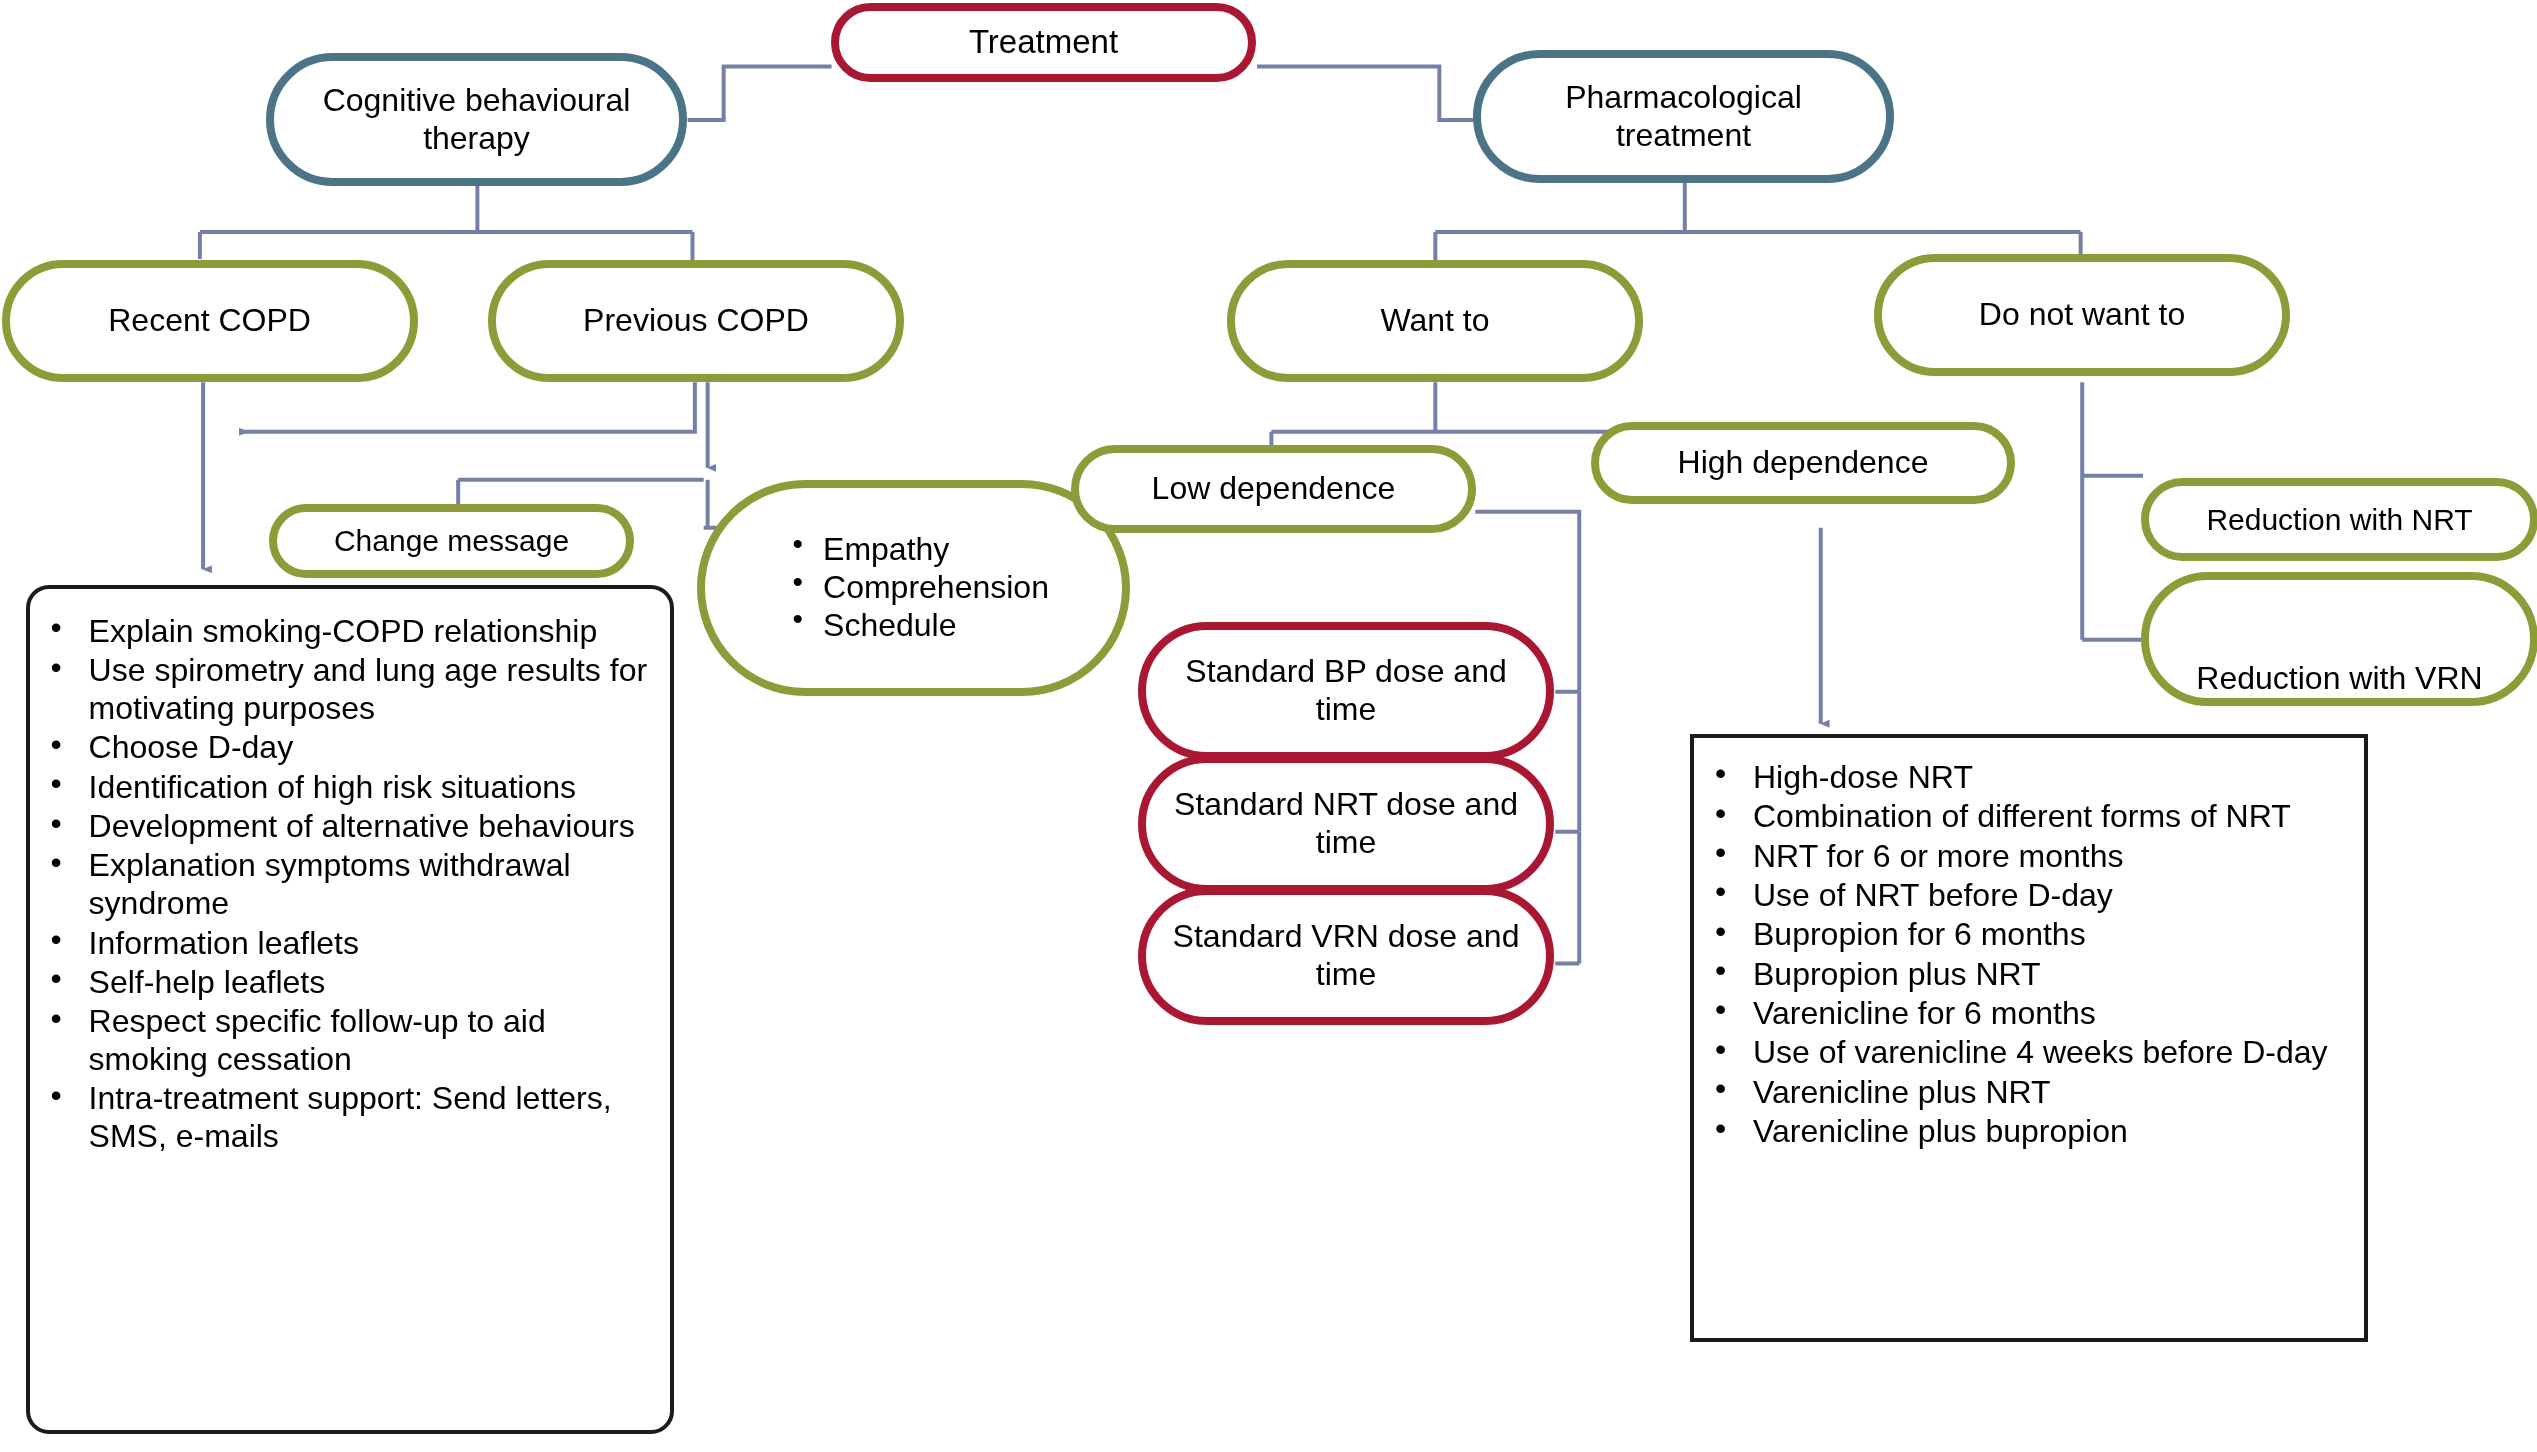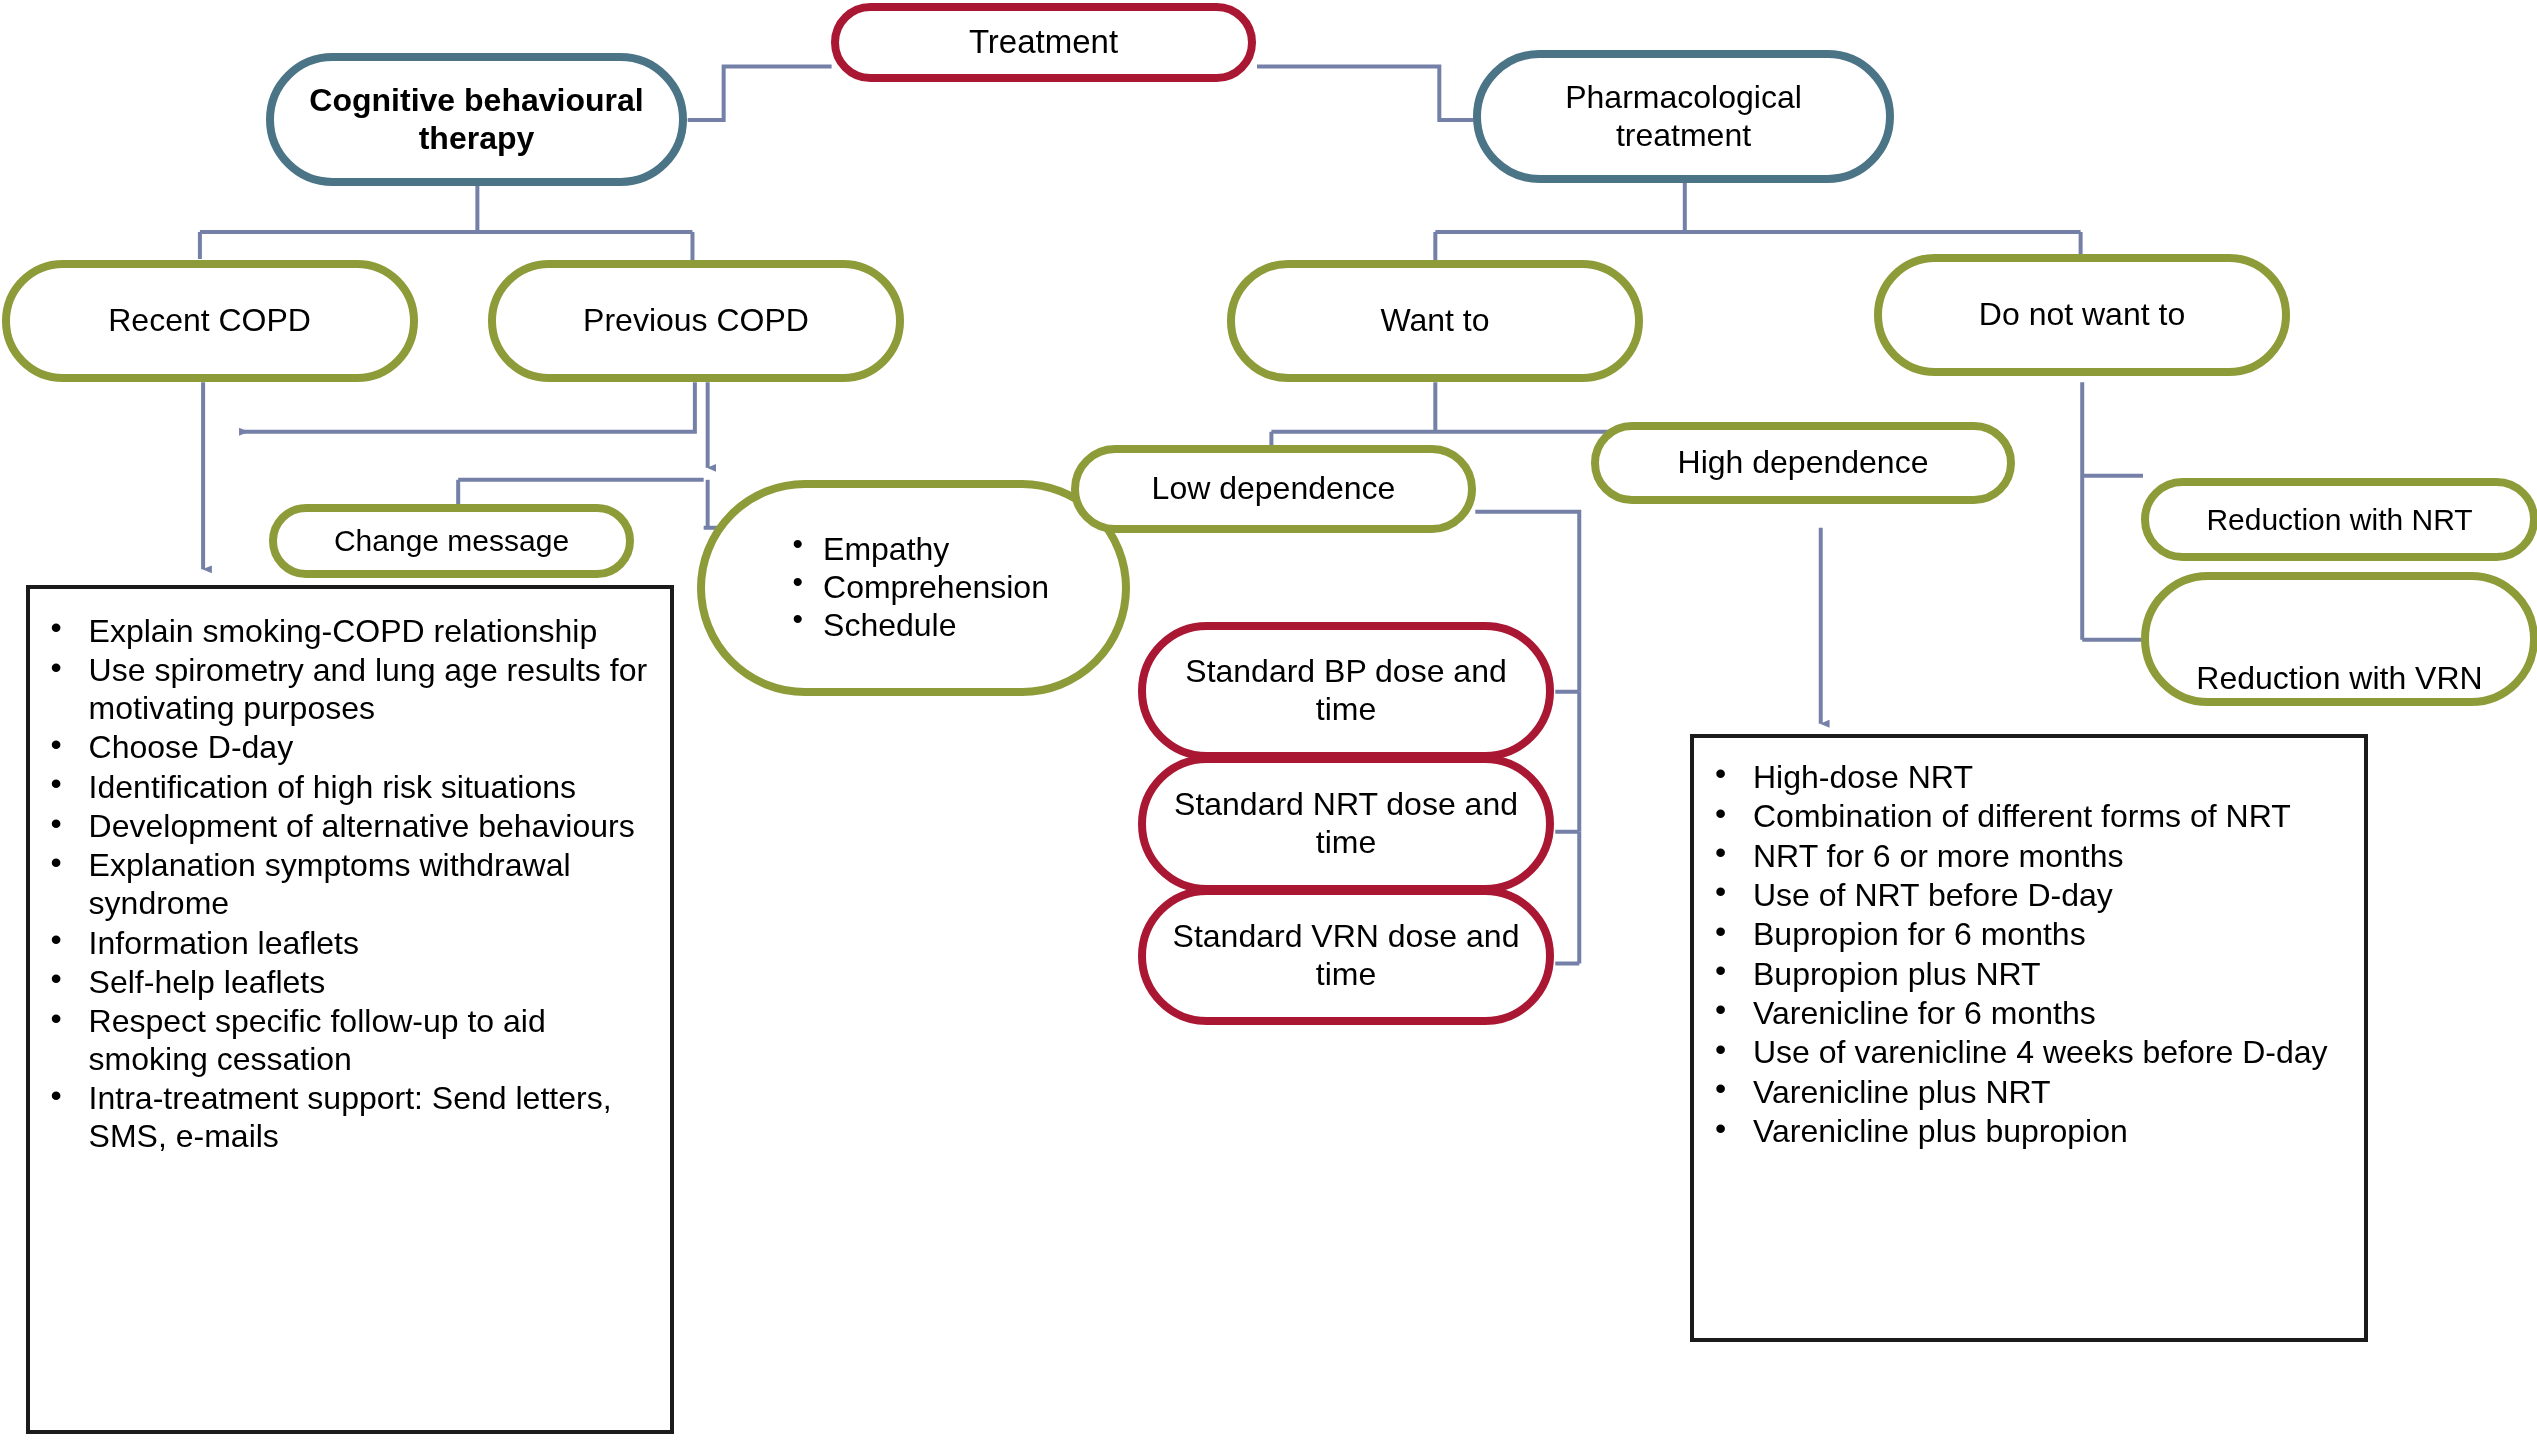--- a/index.html
+++ b/index.html
@@ -72,21 +72,21 @@
       <path d="M2277,660 L2277,905" marker-end="url(#arrowDown)"></path>
 
       <path d="M2604,478 L2604,595 M2604,595 L2680,595 M2604,595 L2604,800 M2604,800 L2680,800"></path>
     </g>
   </svg>
 
   <div class="node pill red" style="left:831px;top:3.2px;width:425px;height:79px;font-size:33px;">
     <span class="n-lab">Treatment</span>
   </div>
 
-  <div class="node pill teal" style="left:266px;top:53px;width:421px;height:133px;font-size:32px;font-weight:bold;">
+  <div class="node pill teal" style="left:266px;top:53px;width:421px;height:133px;font-size:32px;">
     <span class="n-lab">Cognitive behavioural therapy</span>
   </div>
 
   <div class="node pill teal" style="left:1473px;top:50px;width:421px;height:133px;font-size:32px;">
     <span class="n-lab">Pharmacological treatment</span>
   </div>
 
   <div class="node pill olive" style="left:1.6px;top:260px;width:416px;height:122px;font-size:32px;">
     <span class="n-lab">Recent COPD</span>
   </div>
@@ -136,21 +136,21 @@
   </div>
 
   <div class="node pill red" style="left:1138px;top:755px;width:416px;height:138px;font-size:32px;">
     <span class="n-lab">Standard NRT dose and time</span>
   </div>
 
   <div class="node pill red" style="left:1138px;top:887px;width:416px;height:138px;font-size:32px;">
     <span class="n-lab">Standard VRN dose and time</span>
   </div>
 
-  <div class="node rect listbox" style="left:25.6px;top:585px;width:648px;height:849px;font-size:32px;padding:24px 12.8px 0 0;">
+  <div class="node rect listbox" style="left:25.6px;top:585px;width:648px;height:849px;font-size:32px;padding:24px 12.8px 0 0;border-radius:23px;">
     <ul>
       <li>Explain smoking-COPD relationship</li>
       <li>Use spirometry and lung age results for motivating purposes</li>
       <li>Choose D-day</li>
       <li>Identification of high risk situations</li>
       <li>Development of alternative behaviours</li>
       <li>Explanation symptoms withdrawal syndrome</li>
       <li>Information leaflets</li>
       <li>Self-help leaflets</li>
       <li>Respect specific follow-up to aid smoking cessation</li>

